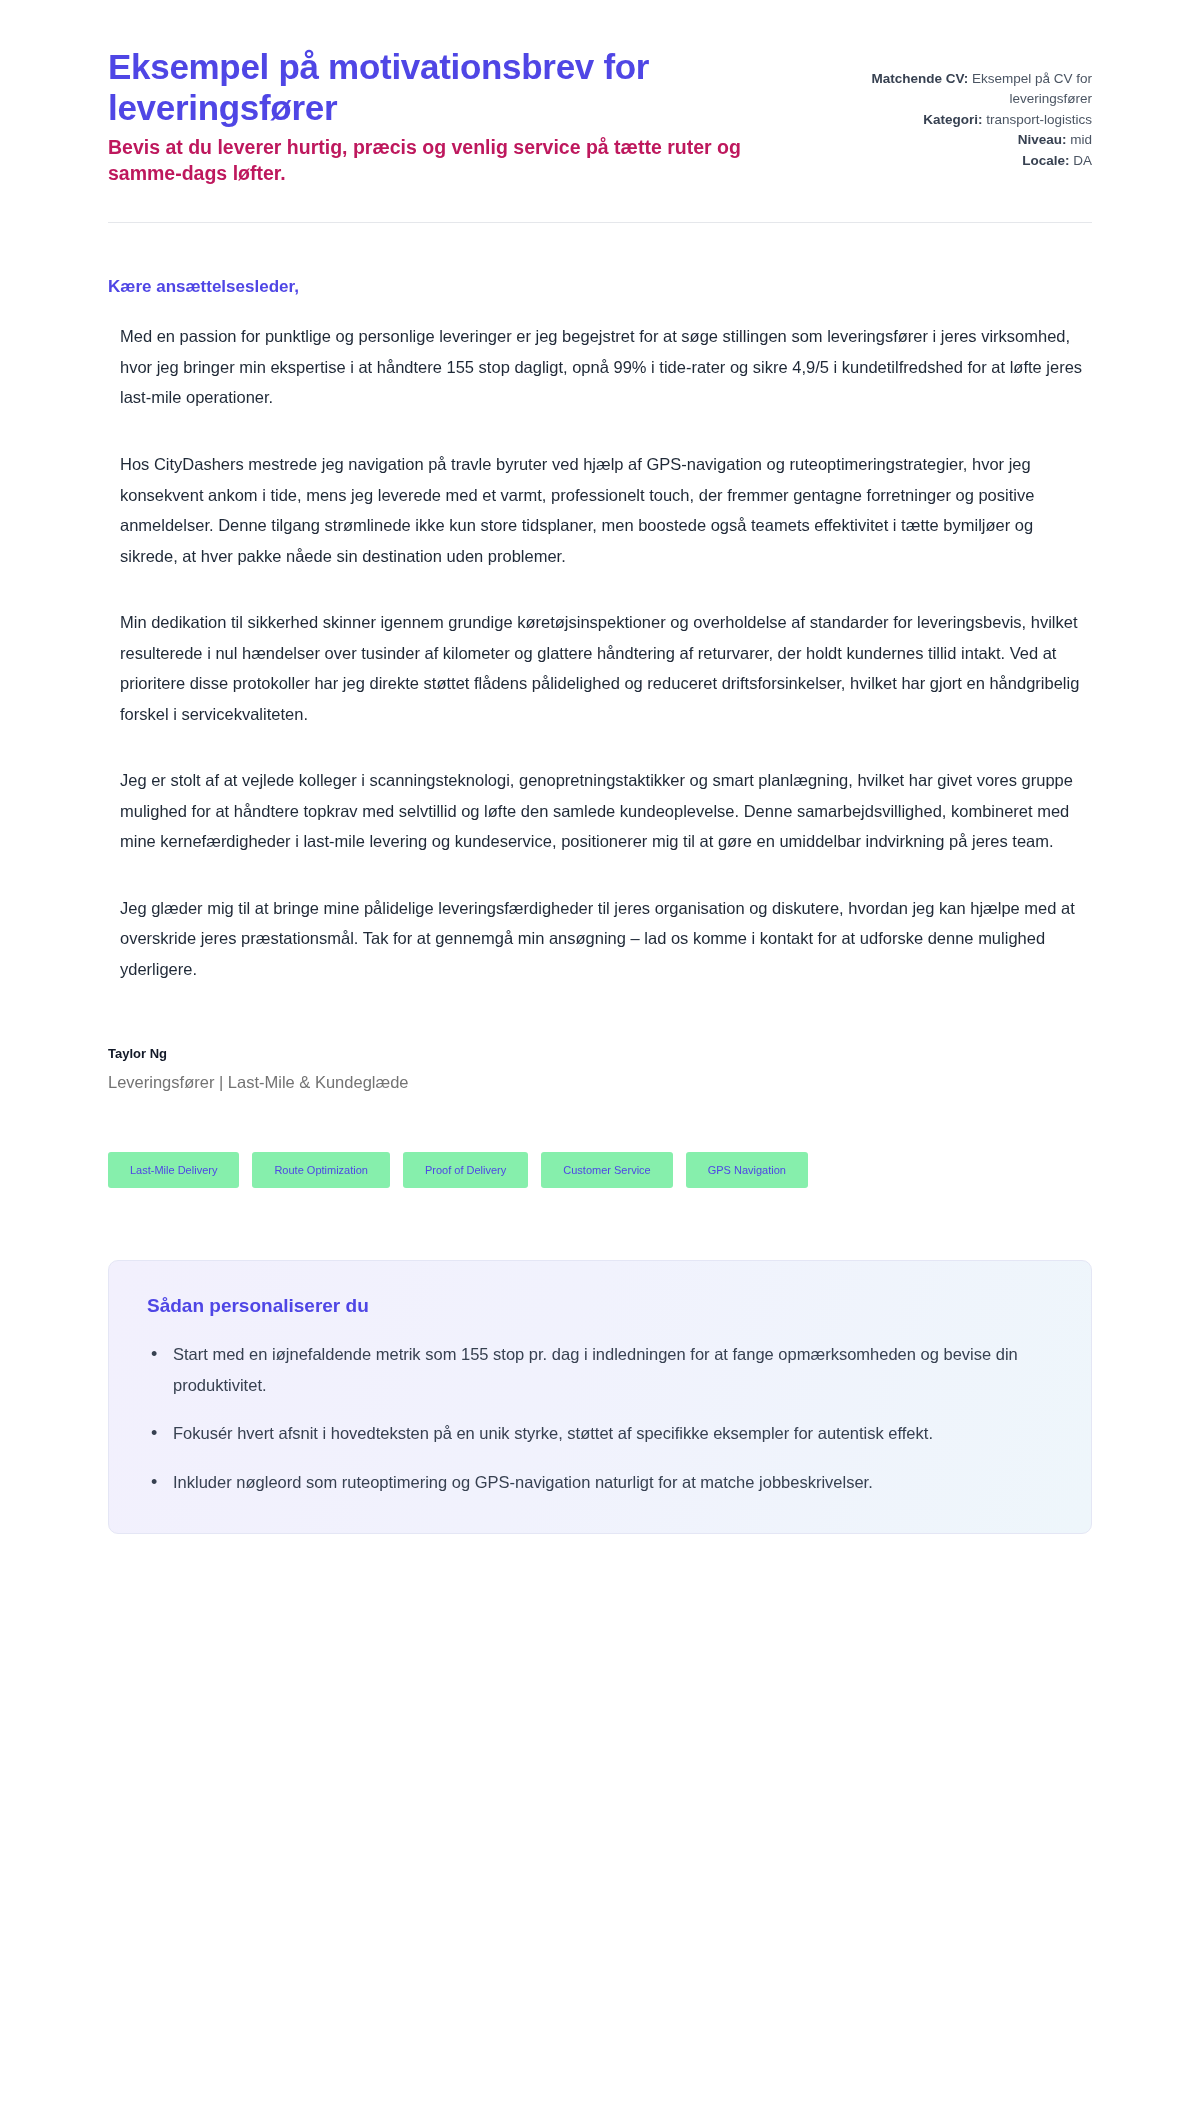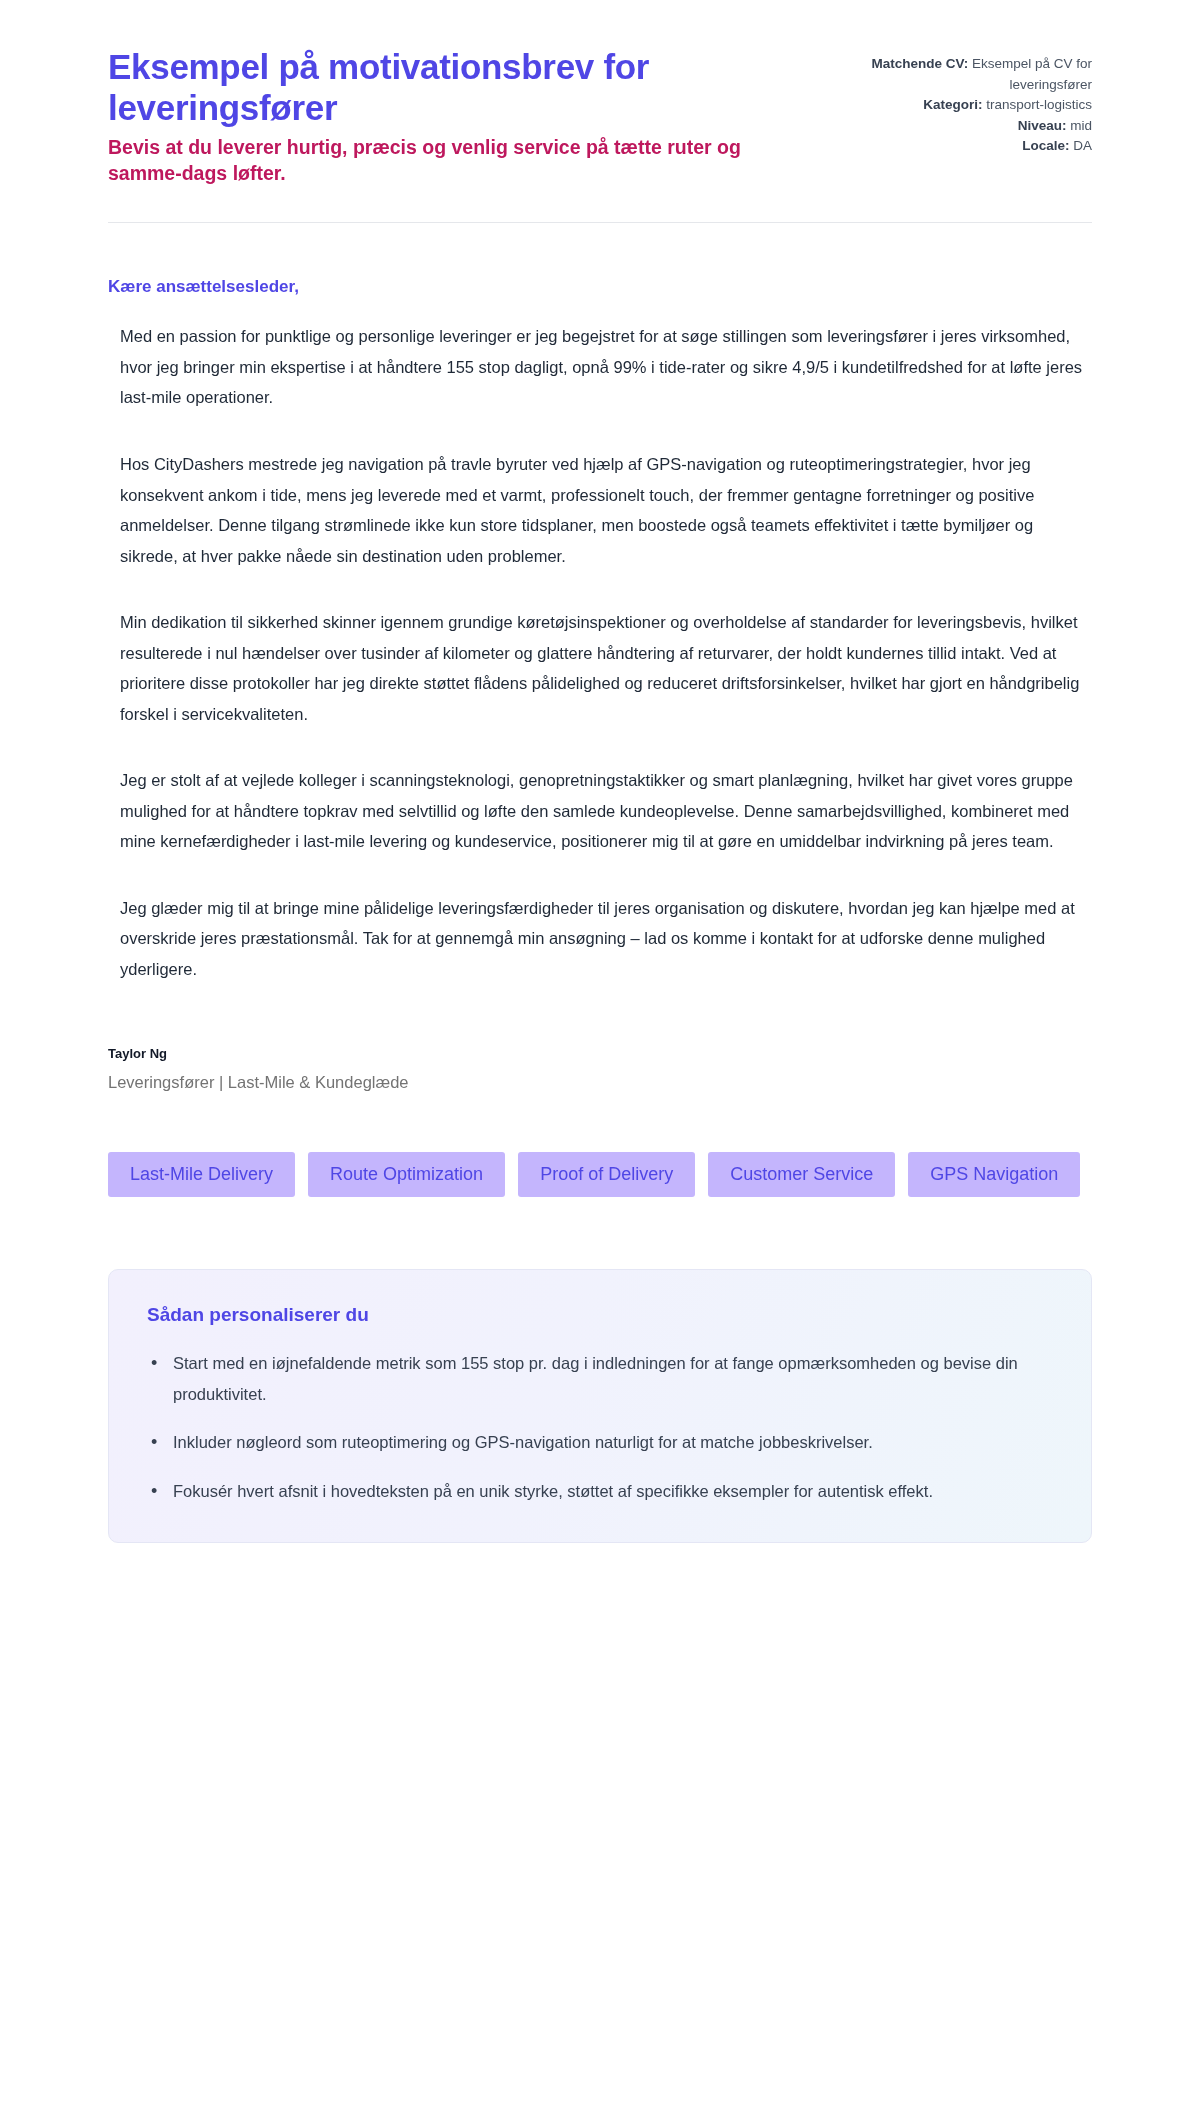--- a/index.html
+++ b/index.html
@@ -17,21 +17,21 @@
 
   .page {
     width: 1200px;
     box-sizing: border-box;
     padding: 0 108px;
   }
 
   
   .header {
     display: flex;
-    align-items: flex-start;
+    align-items: center;
     justify-content: space-between;
     padding-top: 46px;
     gap: 40px;
   }
   .header-left {
     flex: 0 1 640px;
     min-width: 0;
   }
   .doc-title {
     margin: 0;
@@ -104,23 +104,23 @@
   }
 
   
   .tags {
     display: flex;
     flex-wrap: wrap;
     gap: 13px;
     margin-top: 60px;
   }
   .tag {
-    background: #c4b5fd;
-    color: #4f46e5;
-    font-size: 18px;
+    background: #86efac;
+    color: #4f46e5;
+    font-size: 11px;
     padding: 12px 22px;
     border-radius: 3px;
     white-space: nowrap;
   }
 
   
   .tips {
     margin-top: 72px;
     margin-bottom: 90px;
     background: linear-gradient(110deg, #f2f0fd 0%, #f1f2fd 45%, #eef6fb 100%);
@@ -206,19 +206,19 @@
       <span class="tag">Route Optimization</span>
       <span class="tag">Proof of Delivery</span>
       <span class="tag">Customer Service</span>
       <span class="tag">GPS Navigation</span>
     </div>
 
     <div class="tips">
       <h2 class="tips-title">Sådan personaliserer du</h2>
       <ul class="tips-list">
         <li>Start med en iøjnefaldende metrik som 155 stop pr. dag i indledningen for at fange opmærksomheden og bevise din produktivitet.</li>
+        <li>Fokusér hvert afsnit i hovedteksten på en unik styrke, støttet af specifikke eksempler for autentisk effekt.</li>
         <li>Inkluder nøgleord som ruteoptimering og GPS-navigation naturligt for at matche jobbeskrivelser.</li>
-        <li>Fokusér hvert afsnit i hovedteksten på en unik styrke, støttet af specifikke eksempler for autentisk effekt.</li>
       </ul>
     </div>
   </div>
 
 </div>
 
 </body></html>

